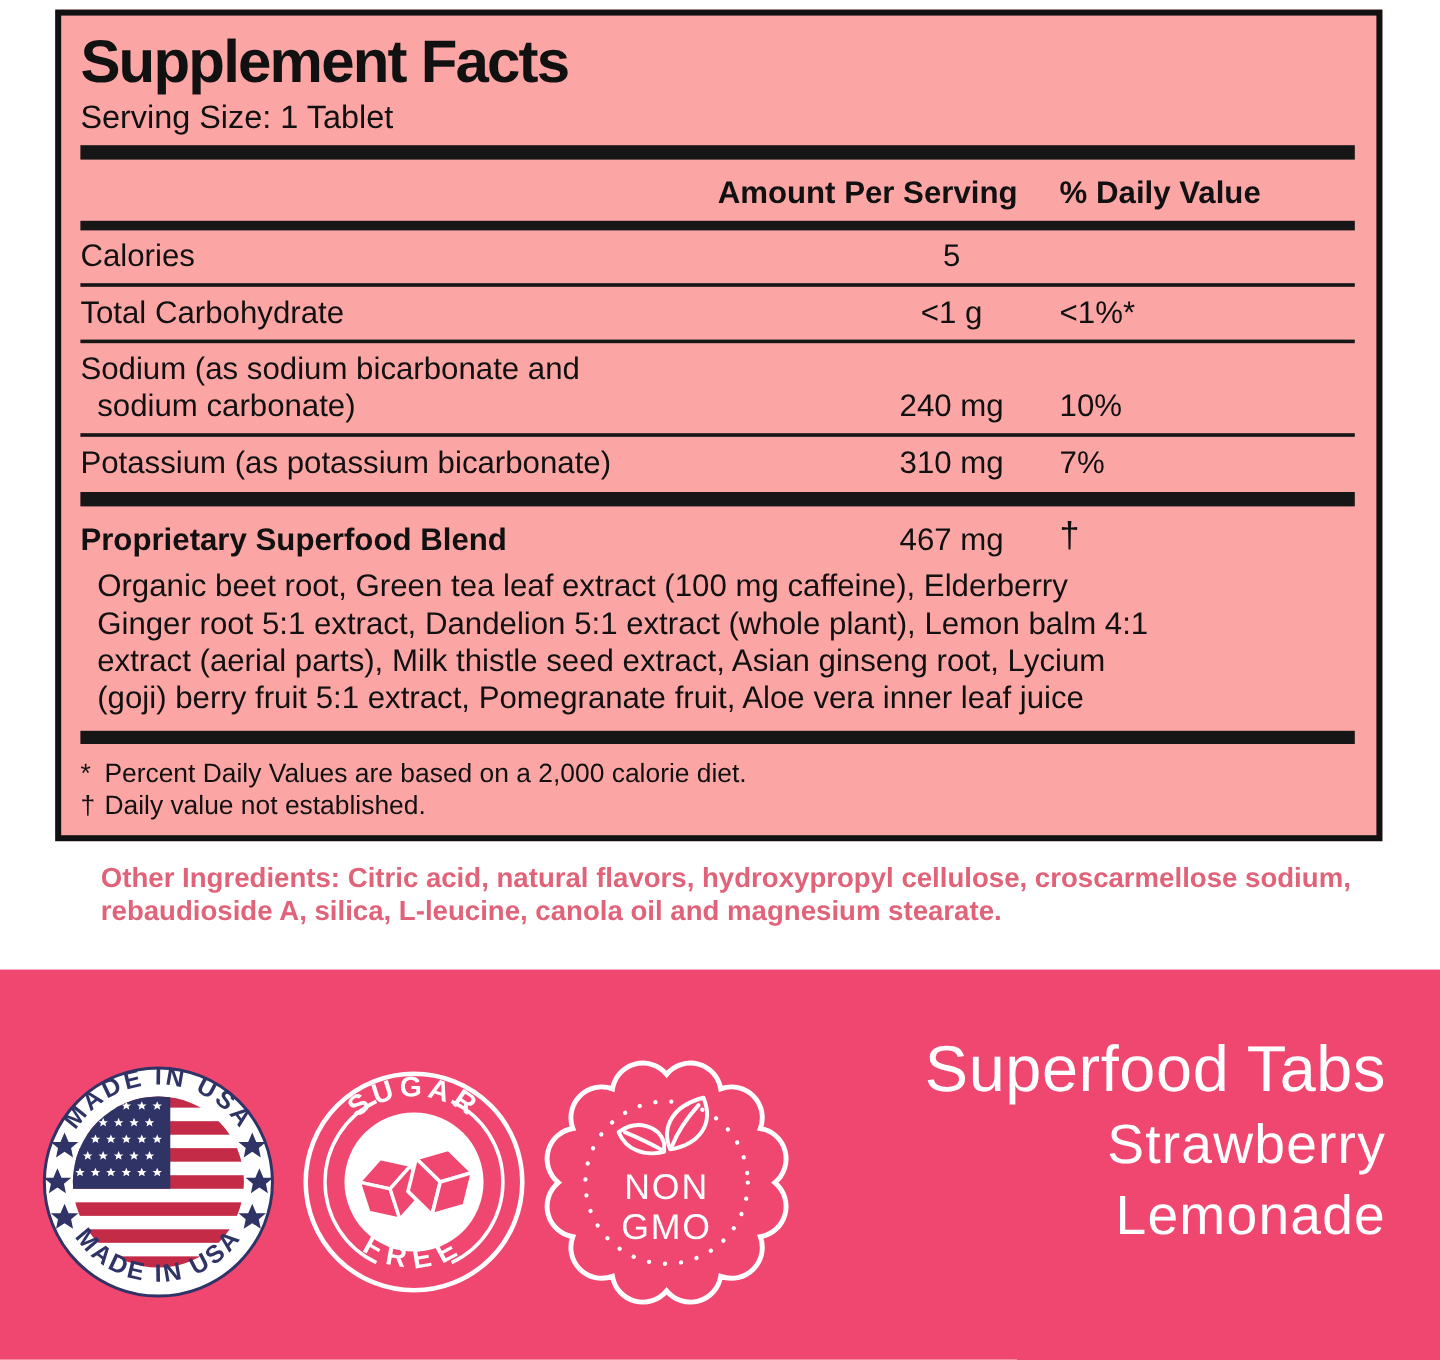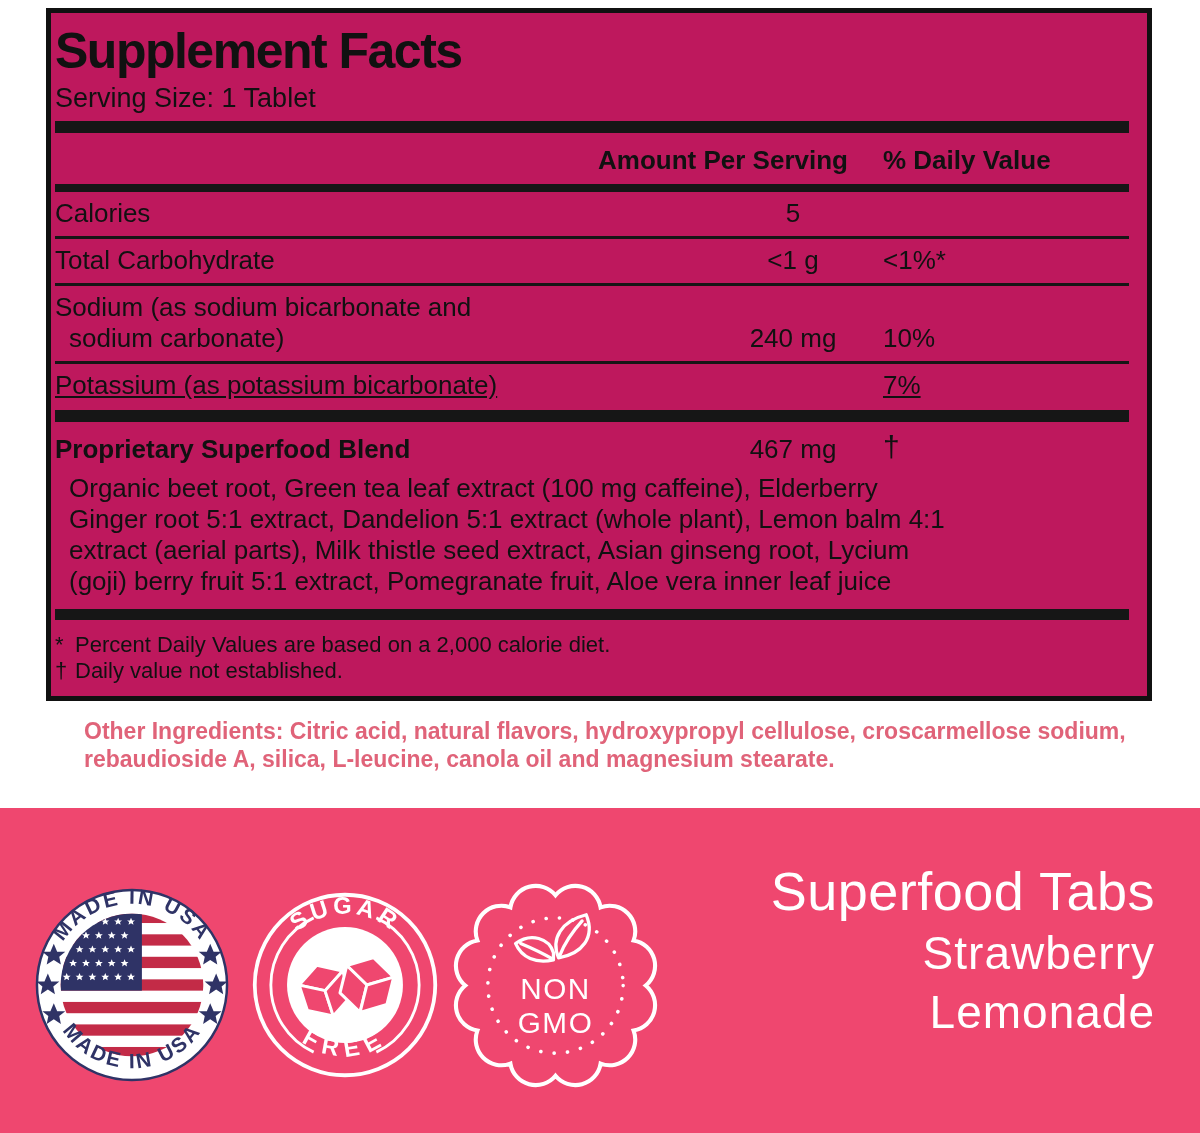--- a/index.html
+++ b/index.html
@@ -1,36 +1,36 @@
 <!DOCTYPE html>
 <html><head>
 <meta charset="utf-8">
 <style>
   * { margin:0; padding:0; box-sizing:border-box; }
   html,body { width:1200px; height:1133px; background:#ffffff; overflow:hidden;
               font-family:"Liberation Sans", sans-serif; color:#111111; }
 
   
   .facts-box { margin:8px 0 0 46px; width:1106px; border:5px solid #111;
-               padding:10px 18px 12px 4px; background:#be185d; }
+               padding:10px 18px 12px 16px; background:#fca5a5; }
   .sf-title { font-size:50px; font-weight:bold; letter-spacing:-1.5px; line-height:56px; }
   .sf-serving { font-size:27px; line-height:34px; margin-top:2px; }
   .bar-thick { height:12px; background:#161616; margin-top:6px; }
   .bar-med   { height:8px;  background:#161616; }
 
   .cols { display:flex; align-items:flex-end; padding:12px 0 8px 0; }
   .cell-name { flex:1; }
   .cell-amt  { width:180px; text-align:center; }
   .cell-dv   { width:246px; text-align:left; }
   .cols .cell-amt { width:320px; font-weight:bold; font-size:26px; }
   .cols .cell-dv  { font-weight:bold; font-size:26px; }
 
   .nrow { display:flex; align-items:flex-end; font-size:26px;
           padding:6px 0 7px 0; border-bottom:3px solid #161616; }
-  .nrow.no-border { border-bottom:none;text-decoration:underline; }
+  .nrow.no-border { border-bottom:none; }
   .nrow .line2 { padding-left:14px; }
 
   .blend-row { display:flex; align-items:flex-start; font-size:26px; margin-top:12px; }
   .blend-row .cell-name { font-weight:bold; }
   .blend-row .cell-dv { font-size:30px; padding-right:44px; line-height:26px; }
 
   .ingredients { margin:8px 0 12px 14px; font-size:26px; line-height:31px; }
   .ingredients .it { font-style:italic; }
 
   .footnotes { margin-top:12px; font-size:22px; line-height:26px; }
@@ -84,20 +84,21 @@
     <div class="cell-name">
       <div>Sodium (as sodium bicarbonate and</div>
       <div class="line2">sodium carbonate)</div>
     </div>
     <div class="cell-amt">240 mg</div>
     <div class="cell-dv">10%</div>
   </div>
 
   <div class="nrow no-border">
     <div class="cell-name">Potassium (as potassium bicarbonate)</div>
+    <div class="cell-amt">310 mg</div>
     <div class="cell-dv">7%</div>
   </div>
   <div class="bar-thick" style="margin-top:2px;"></div>
 
   <div class="blend-row">
     <div class="cell-name">Proprietary Superfood Blend</div>
     <div class="cell-amt">467 mg</div>
     <div class="cell-dv">†</div>
   </div>
 

